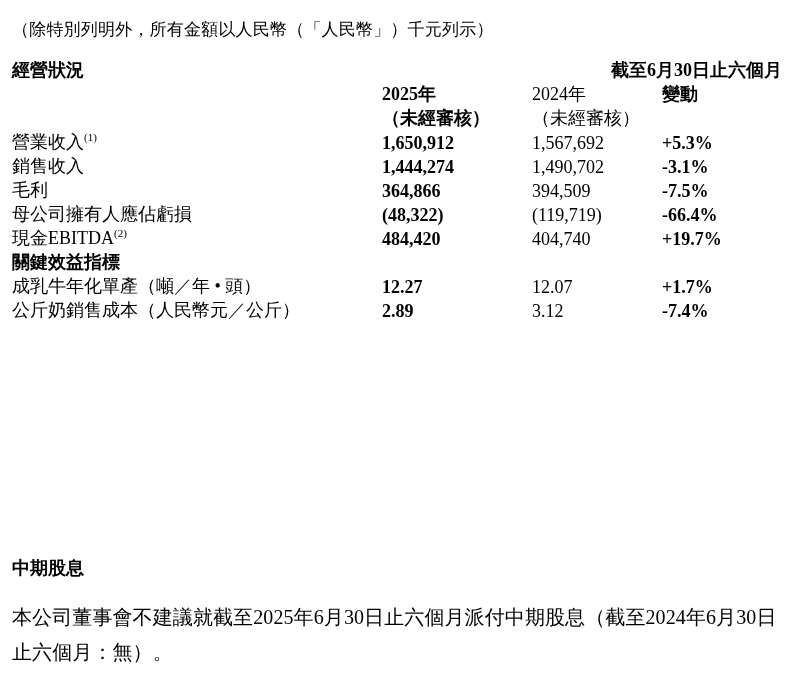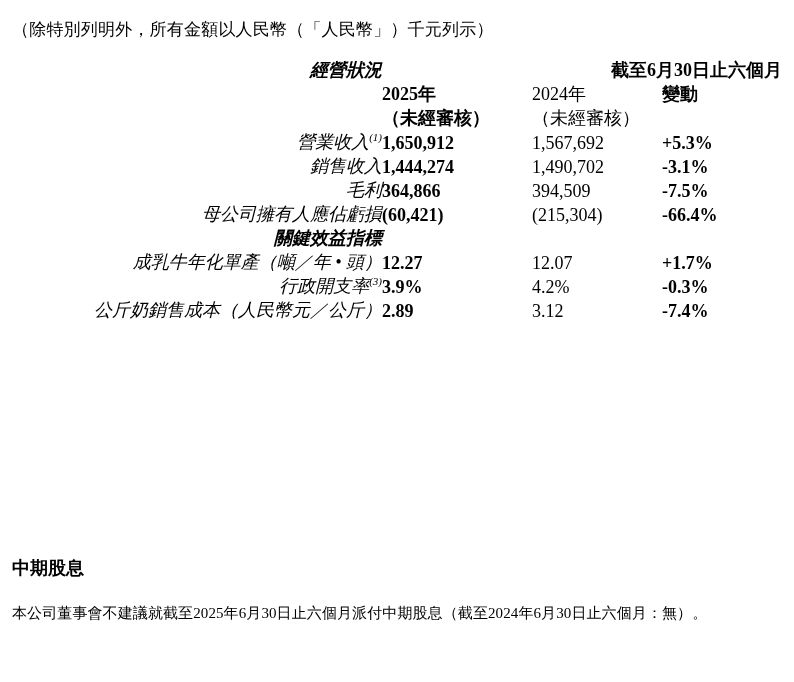--- a/index.html
+++ b/index.html
@@ -36,23 +36,22 @@
     top: 58px;
     width: 770px;
     border-collapse: collapse;
     font-size: 18px;
   }
   table.fin td {
     padding: 0;
     vertical-align: bottom;
   }
   td.label {
-    text-align: right;
+    text-align: left;
     white-space: nowrap;
-    font-style: italic;
   }
   td.c1, td.c2, td.c3 {
     white-space: nowrap;
   }
   td.c1 { width: 150px; padding-right: 6px; }
   td.c2 { width: 130px; padding-right: 6px; }
   td.c3 { width: 120px; padding-right: 2px; }
   .b { font-weight: bold; }
   .section-head {
     font-weight: bold;
@@ -79,21 +78,21 @@
     top: 556px;
     font-size: 18px;
     font-weight: bold;
     text-align: right;
   }
   .dividend-body {
     position: absolute;
     left: 12px;
     top: 600px;
     width: 772px;
-    font-size: 15px;
+    font-size: 20px;
     line-height: 1.75;
     letter-spacing: 0.1px;
   }
 </style>
 </head>
 <body>
 
 <div class="page">
 
   <div class="note-line">（除特別列明外，所有金額以人民幣（「人民幣」）千元列示）</div>
@@ -130,45 +129,45 @@
         <td class="c3 b">-3.1%</td>
       </tr>
       <tr class="row-d">
         <td class="label"><span>毛利</span><sup></sup></td>
         <td class="c1 b">364,866</td>
         <td class="c2">394,509</td>
         <td class="c3 b">-7.5%</td>
       </tr>
       <tr class="row-d">
         <td class="label"><span>母公司擁有人應佔虧損</span><sup></sup></td>
-        <td class="c1 b">(60,421)</td>
-        <td class="c2">(215,304)</td>
+        <td class="c1 b">(48,322)</td>
+        <td class="c2">(119,719)</td>
         <td class="c3 b">-66.4%</td>
+      </tr>
+      <tr class="row-d">
+        <td class="label"><span>現金EBITDA</span><sup>(2)</sup></td>
+        <td class="c1 b">484,420</td>
+        <td class="c2">404,740</td>
+        <td class="c3 b">+19.7%</td>
       </tr>
 
       <tr class="row-kpi-head">
         <td class="label section-head">關鍵效益指標</td>
         <td class="c1"></td>
         <td class="c2"></td>
         <td class="c3"></td>
       </tr>
 
       <tr class="row-d">
         <td class="label"><span>成乳牛年化單產（噸／年 • 頭）</span><sup></sup></td>
         <td class="c1 b">12.27</td>
         <td class="c2">12.07</td>
         <td class="c3 b">+1.7%</td>
       </tr>
       <tr class="row-d">
-        <td class="label"><span>行政開支率</span><sup>(3)</sup></td>
-        <td class="c1 b">3.9%</td>
-        <td class="c2">4.2%</td>
-        <td class="c3 b">-0.3%</td>
-      </tr>
-      <tr class="row-d">
         <td class="label"><span>公斤奶銷售成本（人民幣元／公斤）</span><sup></sup></td>
         <td class="c1 b">2.89</td>
         <td class="c2">3.12</td>
         <td class="c3 b">-7.4%</td>
       </tr>
     </tbody>
   </table>
 
   <div class="dividend-head">中期股息</div>
   <div class="dividend-body">本公司董事會不建議就截至2025年6月30日止六個月派付中期股息（截至2024年6月30日止六個月：無）。</div>

